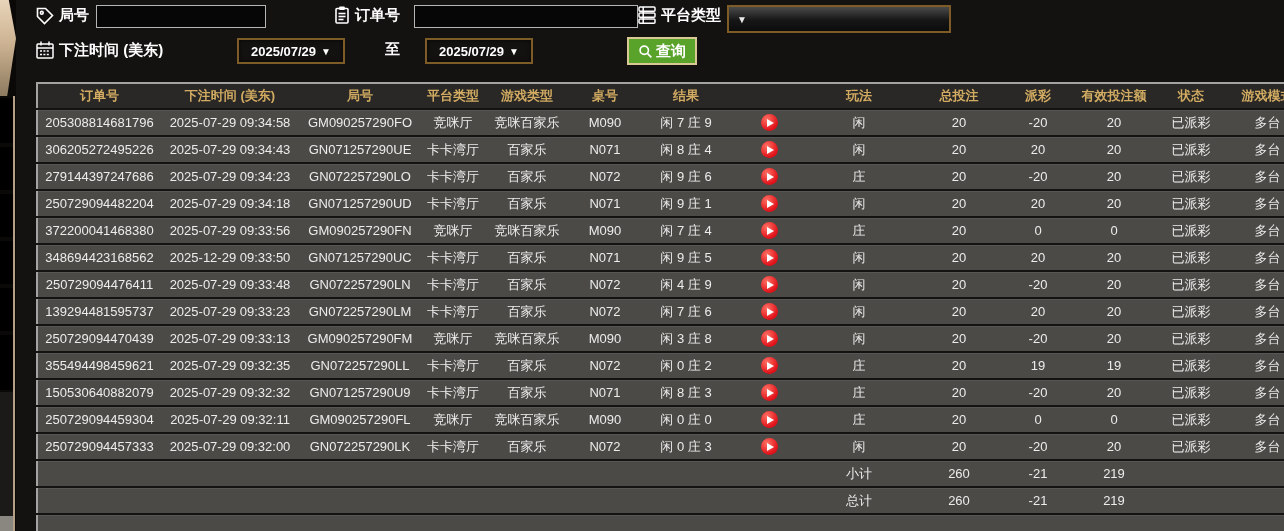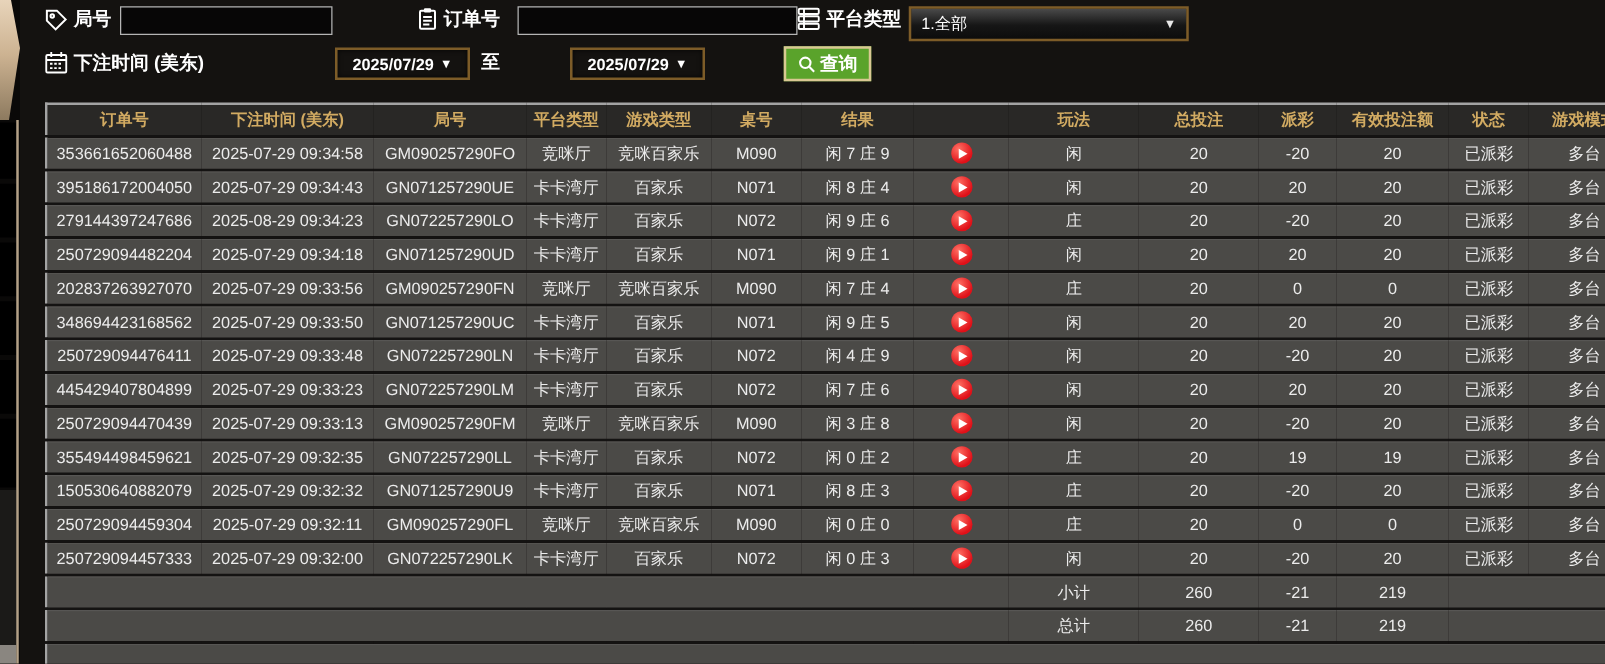--- a/index.html
+++ b/index.html
@@ -21,21 +21,21 @@
 
   
   .filters{position:absolute;left:30px;top:0;width:1254px;height:80px;}
   .f-icon{position:absolute;width:20px;height:20px;}
   .f-icon svg{width:20px;height:20px;display:block;}
   .f-label{position:absolute;color:#fff;font-weight:bold;font-size:15px;white-space:nowrap;}
   .f-input{position:absolute;height:21px;background:#070606;border:1px solid #b5b5b5;
     color:#eee;font-size:13px;padding:0 5px;outline:none;}
   .date-box{position:absolute;height:22px;background:#141210;border:2px solid #7d5c28;
     color:#fff;font-weight:bold;font-size:13px;display:flex;align-items:center;justify-content:center;
-    gap:5px;cursor:pointer;box-shadow:inset 0 0 4px rgba(0,0,0,.8);margin-left:31px;}
+    gap:5px;cursor:pointer;box-shadow:inset 0 0 4px rgba(0,0,0,.8);}
   .date-box .arrow{font-size:10px;color:#fff;}
   .select-box{position:absolute;left:697px;top:5px;width:204px;height:24px;
     background:linear-gradient(180deg,#4a4a4a 0%,#161616 55%,#0c0c0c 100%);
     border:2px solid #7d5c28;color:#fff;font-size:13px;display:flex;align-items:center;
     padding:0 8px;cursor:pointer;}
   .select-box .sel-value{flex:1;text-align:left;}
   .select-box .arrow{font-size:10px;color:#e8e8e8;}
   .search-btn{position:absolute;left:597px;top:37px;width:70px;height:28px;
     background:var(--button-green,#5aa32b);border:2px solid #d9c893;color:#fff;
     font-weight:bold;font-size:15px;display:flex;align-items:center;justify-content:center;gap:3px;
@@ -101,21 +101,20 @@
   <span class="f-icon" style="left:607px;top:5px;">
     <svg viewBox="0 0 20 20" fill="none" stroke="#fff" stroke-width="1.5">
       <rect x="2" y="2" width="16" height="4.2" rx="1"></rect>
       <rect x="2" y="8" width="16" height="4.2" rx="1"></rect>
       <rect x="2" y="14" width="16" height="4.2" rx="1"></rect>
       <line x1="6.2" y1="2" x2="6.2" y2="18"></line>
     </svg>
   </span>
   <span class="f-label" style="left:631px;top:6px;">平台类型</span>
   <div class="select-box">
-    <span class="sel-value">1.全部</span>
     <span class="arrow">▼</span>
   </div>
 
   <span class="f-icon" style="left:5px;top:40px;">
     <svg viewBox="0 0 20 20" fill="none" stroke="#fff" stroke-width="1.5">
       <rect x="2" y="4" width="16" height="14" rx="1"></rect>
       <line x1="6" y1="1.5" x2="6" y2="5.5"></line>
       <line x1="14" y1="1.5" x2="14" y2="5.5"></line>
       <line x1="2" y1="8" x2="18" y2="8"></line>
       <line x1="5" y1="11" x2="15" y2="11" stroke-dasharray="2,1.4"></line>
@@ -173,54 +172,54 @@
         <th>玩法</th>
         <th>总投注</th>
         <th>派彩</th>
         <th>有效投注额</th>
         <th>状态</th>
         <th>游戏模式</th>
       </tr>
   </thead>
   <tbody>
       <tr>
-        <td>353661652060488</td>
+        <td>205308814681796</td>
         <td>2025-07-29 09:34:58</td>
         <td>GM090257290FO</td>
         <td>竞咪厅</td>
         <td>竞咪百家乐</td>
         <td>M090</td>
         <td>闲 7 庄 9</td>
         <td><span class="play-icon"></span></td>
         <td>闲</td>
         <td>20</td>
         <td class="c-green">-20</td>
         <td>20</td>
         <td class="c-green">已派彩</td>
         <td>多台</td>
       </tr>
       <tr>
-        <td>395186172004050</td>
+        <td>306205272495226</td>
         <td>2025-07-29 09:34:43</td>
         <td>GN071257290UE</td>
         <td>卡卡湾厅</td>
         <td>百家乐</td>
         <td>N071</td>
         <td>闲 8 庄 4</td>
         <td><span class="play-icon"></span></td>
         <td>闲</td>
         <td>20</td>
         <td class="c-red">20</td>
         <td>20</td>
         <td class="c-green">已派彩</td>
         <td>多台</td>
       </tr>
       <tr>
         <td>279144397247686</td>
-        <td>2025-08-29 09:34:23</td>
+        <td>2025-07-29 09:34:23</td>
         <td>GN072257290LO</td>
         <td>卡卡湾厅</td>
         <td>百家乐</td>
         <td>N072</td>
         <td>闲 9 庄 6</td>
         <td><span class="play-icon"></span></td>
         <td>庄</td>
         <td>20</td>
         <td class="c-green">-20</td>
         <td>20</td>
@@ -237,38 +236,38 @@
         <td>闲 9 庄 1</td>
         <td><span class="play-icon"></span></td>
         <td>闲</td>
         <td>20</td>
         <td class="c-red">20</td>
         <td>20</td>
         <td class="c-green">已派彩</td>
         <td>多台</td>
       </tr>
       <tr>
-        <td>202837263927070</td>
+        <td>372200041468380</td>
         <td>2025-07-29 09:33:56</td>
         <td>GM090257290FN</td>
         <td>竞咪厅</td>
         <td>竞咪百家乐</td>
         <td>M090</td>
         <td>闲 7 庄 4</td>
         <td><span class="play-icon"></span></td>
         <td>庄</td>
         <td>20</td>
         <td>0</td>
         <td>0</td>
         <td class="c-green">已派彩</td>
         <td>多台</td>
       </tr>
       <tr>
         <td>348694423168562</td>
-        <td>2025-07-29 09:33:50</td>
+        <td>2025-12-29 09:33:50</td>
         <td>GN071257290UC</td>
         <td>卡卡湾厅</td>
         <td>百家乐</td>
         <td>N071</td>
         <td>闲 9 庄 5</td>
         <td><span class="play-icon"></span></td>
         <td>闲</td>
         <td>20</td>
         <td class="c-red">20</td>
         <td>20</td>
@@ -285,21 +284,21 @@
         <td>闲 4 庄 9</td>
         <td><span class="play-icon"></span></td>
         <td>闲</td>
         <td>20</td>
         <td class="c-green">-20</td>
         <td>20</td>
         <td class="c-green">已派彩</td>
         <td>多台</td>
       </tr>
       <tr>
-        <td>445429407804899</td>
+        <td>139294481595737</td>
         <td>2025-07-29 09:33:23</td>
         <td>GN072257290LM</td>
         <td>卡卡湾厅</td>
         <td>百家乐</td>
         <td>N072</td>
         <td>闲 7 庄 6</td>
         <td><span class="play-icon"></span></td>
         <td>闲</td>
         <td>20</td>
         <td class="c-red">20</td>

